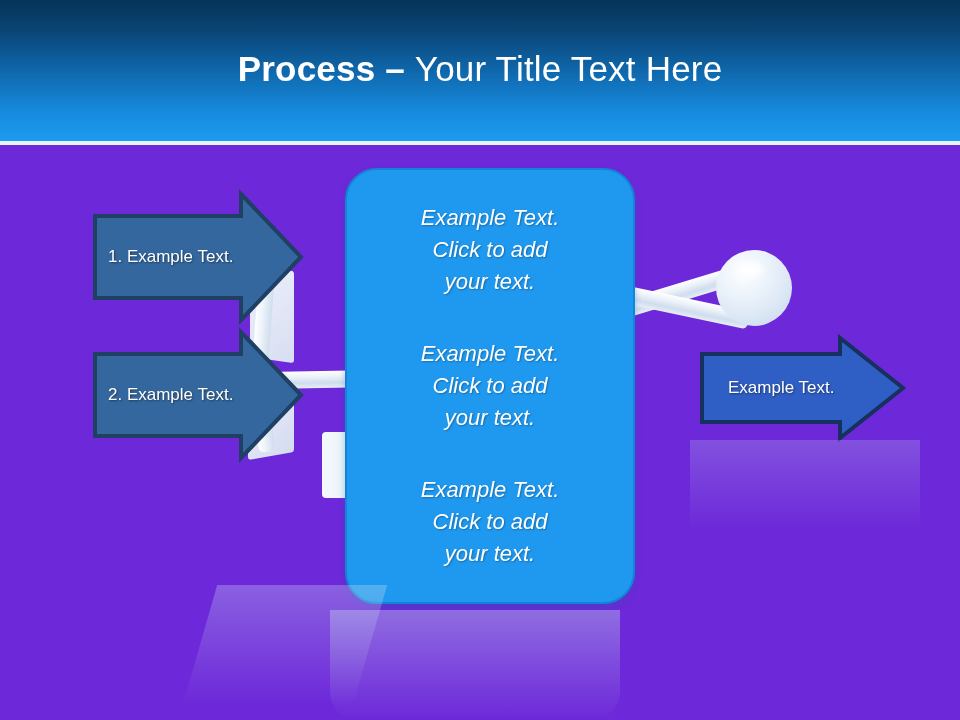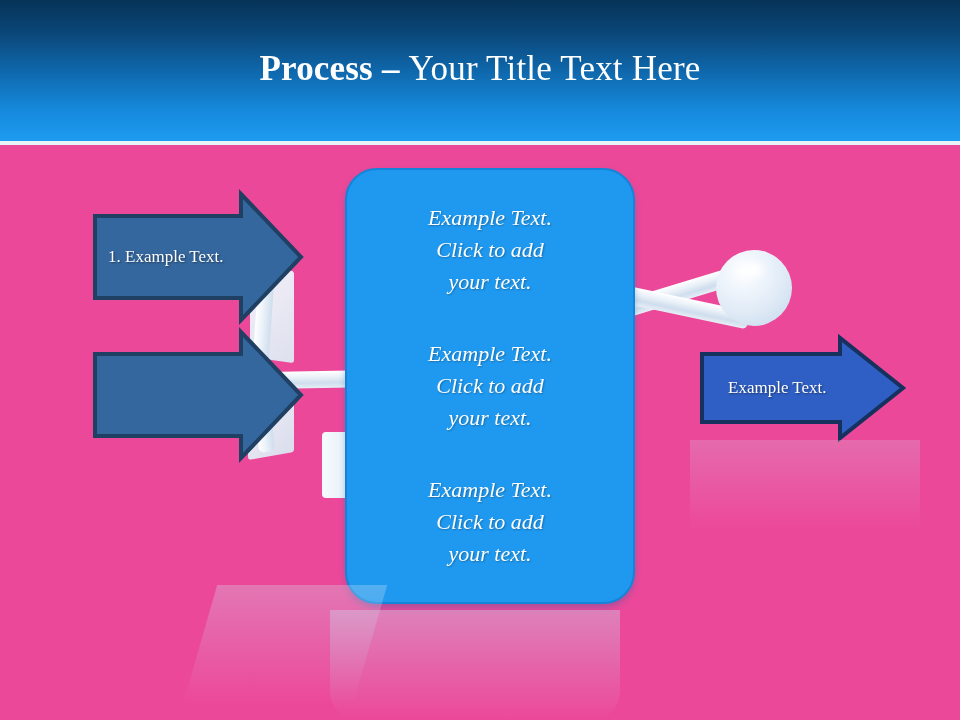--- a/index.html
+++ b/index.html
@@ -10,22 +10,21 @@
   }
   body {
     font-family: "Liberation Sans", sans-serif;
   }
 
   .slide {
     position: relative;
     width: 960px;
     height: 720px;
     overflow: hidden;
-    background: #ec4899;
-    font-family: Liberation Serif, serif;
+    background: #6d28d9;
   }
 
   
   .header {
     position: absolute;
     left: 0;
     top: 0;
     width: 960px;
     height: 141px;
     background: linear-gradient(to bottom,
@@ -267,20 +266,21 @@
     <svg width="210" height="130" viewBox="0 0 210 130" aria-hidden="true">
       <polygon points="2,24 148,24 148,2 208,65 148,128 148,106 2,106" fill="#34679e" stroke="#1f3f63" stroke-width="4" stroke-linejoin="miter"></polygon>
     </svg>
     <div class="arrow-label">1. Example Text.</div>
   </div>
 
   <div class="arrow arrow-left-2">
     <svg width="210" height="130" viewBox="0 0 210 130" aria-hidden="true">
       <polygon points="2,24 148,24 148,2 208,65 148,128 148,106 2,106" fill="#34679e" stroke="#1f3f63" stroke-width="4" stroke-linejoin="miter"></polygon>
     </svg>
+    <div class="arrow-label">2. Example Text.</div>
   </div>
 
 
   <div class="center-panel">
     <div class="panel-text">Example Text.
 Click  to add
 your text.</div>
     <div class="panel-text">Example Text.
 Click  to add
 your text.</div>

